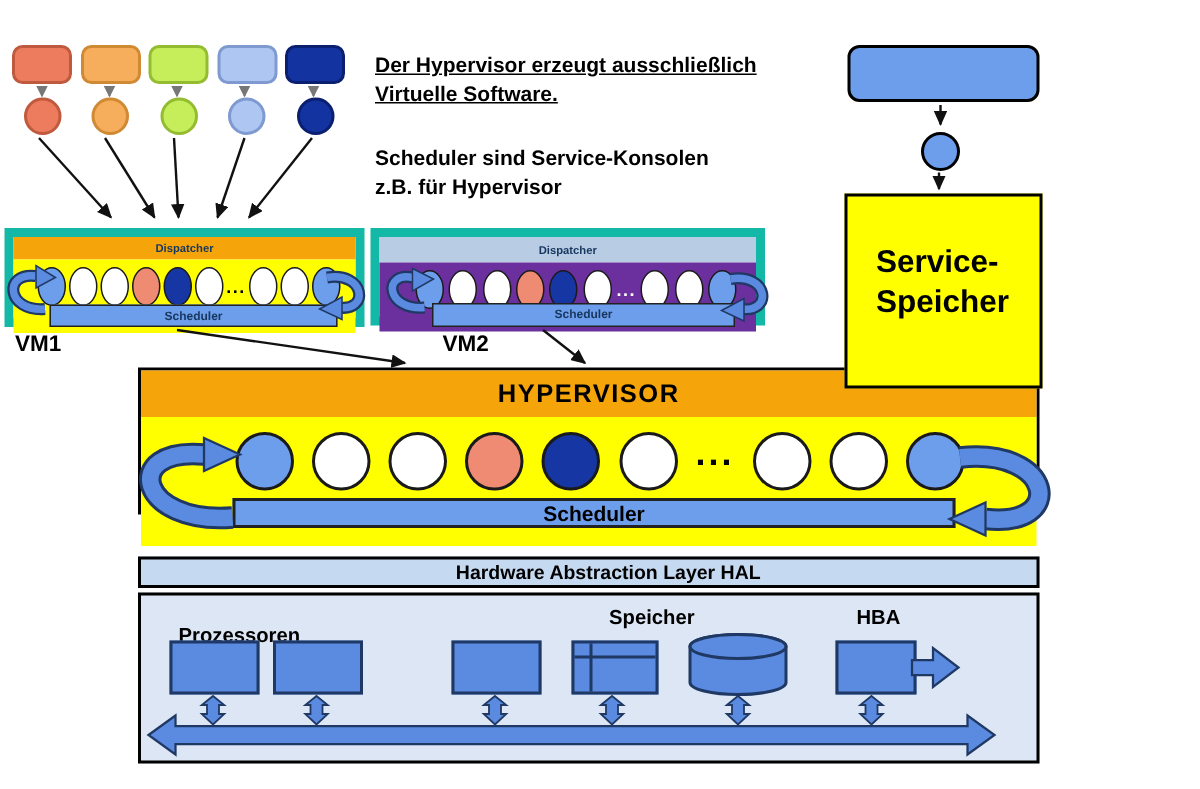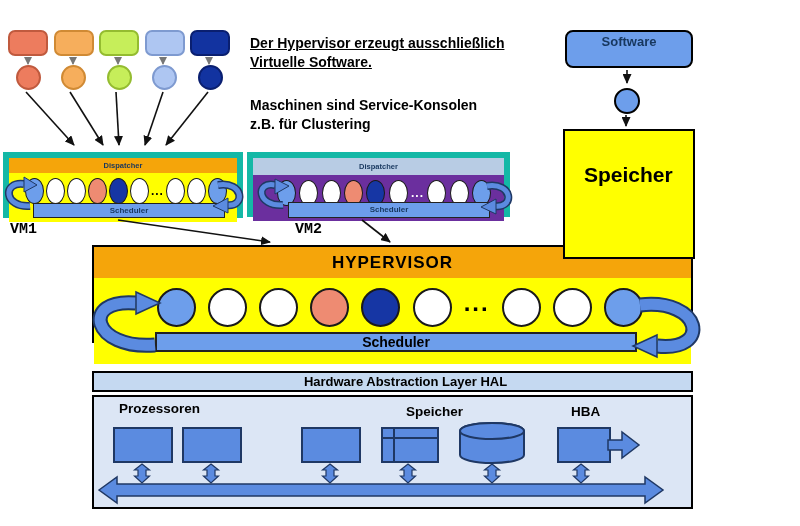--- a/index.html
+++ b/index.html
@@ -34,21 +34,21 @@
   .row{position:absolute;display:flex;justify-content:space-between;align-items:center;}
   .vm-row{left:16px;top:4px;width:202px;height:27px;}
   #vm2 .vm-row{left:24px;width:214px;}
   .vm-row .dot-ell{width:19px;height:26px;border-radius:50%;border:1px solid #1a1a1a;box-sizing:border-box;}
   .vm-row .dots{font-weight:bold;font-size:12px;letter-spacing:1px;color:#000;}
   #vm2 .vm-row .dots{color:#fff;}
   .vm-sched{position:absolute;background:#6D9EEB;border:1px solid #222;box-sizing:border-box;
     font-weight:bold;font-size:8px;color:#17375E;text-align:center;}
   #vm1 .vm-sched{left:24px;top:30px;width:192px;height:15px;line-height:13px;}
   #vm2 .vm-sched{left:35px;top:27px;width:202px;height:16px;line-height:14px;}
-  .vm-label{position:absolute;font-weight:bold;font-size:15px;color:#000;font-family:Liberation Mono, monospace;}
+  .vm-label{position:absolute;font-weight:bold;font-size:15px;color:#000;}
   
   .hyp-box{position:absolute;left:92px;top:245px;width:601px;height:98px;border:2px solid #000;
     box-sizing:border-box;z-index:1;}
   .hyp-header{height:31px;background:#F5A50A;font-weight:bold;font-size:17px;letter-spacing:1px;
     line-height:31px;text-align:center;color:#000;}
   .hyp-body{position:relative;height:86px;background:#FFFF00;}
   .hyp-row{left:63px;top:9px;width:486px;height:40px;}
   .hyp-row .dot-ell{width:39px;height:39px;border-radius:50%;border:2px solid #1a1a1a;box-sizing:border-box;}
   .hyp-row .dots{font-weight:bold;font-size:24px;letter-spacing:2px;color:#000;padding-bottom:8px;}
   .hyp-sched{position:absolute;left:61px;top:54px;width:482px;height:20px;background:#6D9EEB;
@@ -94,30 +94,30 @@
         <div class="client-rect" style="background: rgb(18, 51, 160); border-color: rgb(10, 31, 112);"></div>
         <div class="client-circle" style="background: rgb(18, 51, 160); border-color: rgb(10, 31, 112);"></div>
       </div>
     </div>
 
   <div class="anno" style="top:34px;text-decoration:underline;">
     <div>Der Hypervisor erzeugt ausschließlich</div>
     <div>Virtuelle Software.</div>
   </div>
   <div class="anno" style="top:96px;">
-    <div>Maschinen sind Service-Konsolen</div>
-    <div>z.B. für Clustering</div>
+    <div>Scheduler sind Service-Konsolen</div>
+    <div>z.B. für Hypervisor</div>
   </div>
 
   <div class="clustering-box">
-    <div>Software</div>
   </div>
   <div class="cluster-circle"></div>
 
   <div class="service-box">
+    <div>Service-</div>
     <div>Speicher</div>
   </div>
 
   <div class="vm-box" id="vm1">
     <div class="vm-header">Dispatcher</div>
     <div class="vm-body">
       <div class="row vm-row">
           <span class="dot-ell" style="background: rgb(109, 158, 235);"></span>
           <span class="dot-ell" style="background: rgb(255, 255, 255);"></span>
           <span class="dot-ell" style="background: rgb(255, 255, 255);"></span>
@@ -169,21 +169,21 @@
           <span class="dot-ell" style="background: rgb(255, 255, 255);"></span>
           <span class="dot-ell" style="background: rgb(109, 158, 235);"></span>
         </div>
       <div class="hyp-sched">Scheduler</div>
     </div>
   </div>
 
   <div class="hal-bar">Hardware Abstraction Layer HAL</div>
 
   <div class="hw-section">
-    <div class="hw-label" style="left:25px;top:4px;text-align:center;">Prozessoren</div>
+    <div class="hw-label" style="left:25px;top:19px;text-align:center;">Prozessoren</div>
     <div class="hw-label" style="left:312px;top:7px;">Speicher</div>
     <div class="hw-label" style="left:477px;top:7px;">HBA</div>
     <div class="hw-box" style="left:19px;"></div>
     <div class="hw-box" style="left:88px;"></div>
     <div class="hw-box" style="left:207px;"></div>
     <div class="hw-box" style="left:287px;width:58px;">
       <div class="vline"></div>
       <div class="hline"></div>
     </div>
     <div class="hw-box" style="left:463px;width:54px;"></div>

